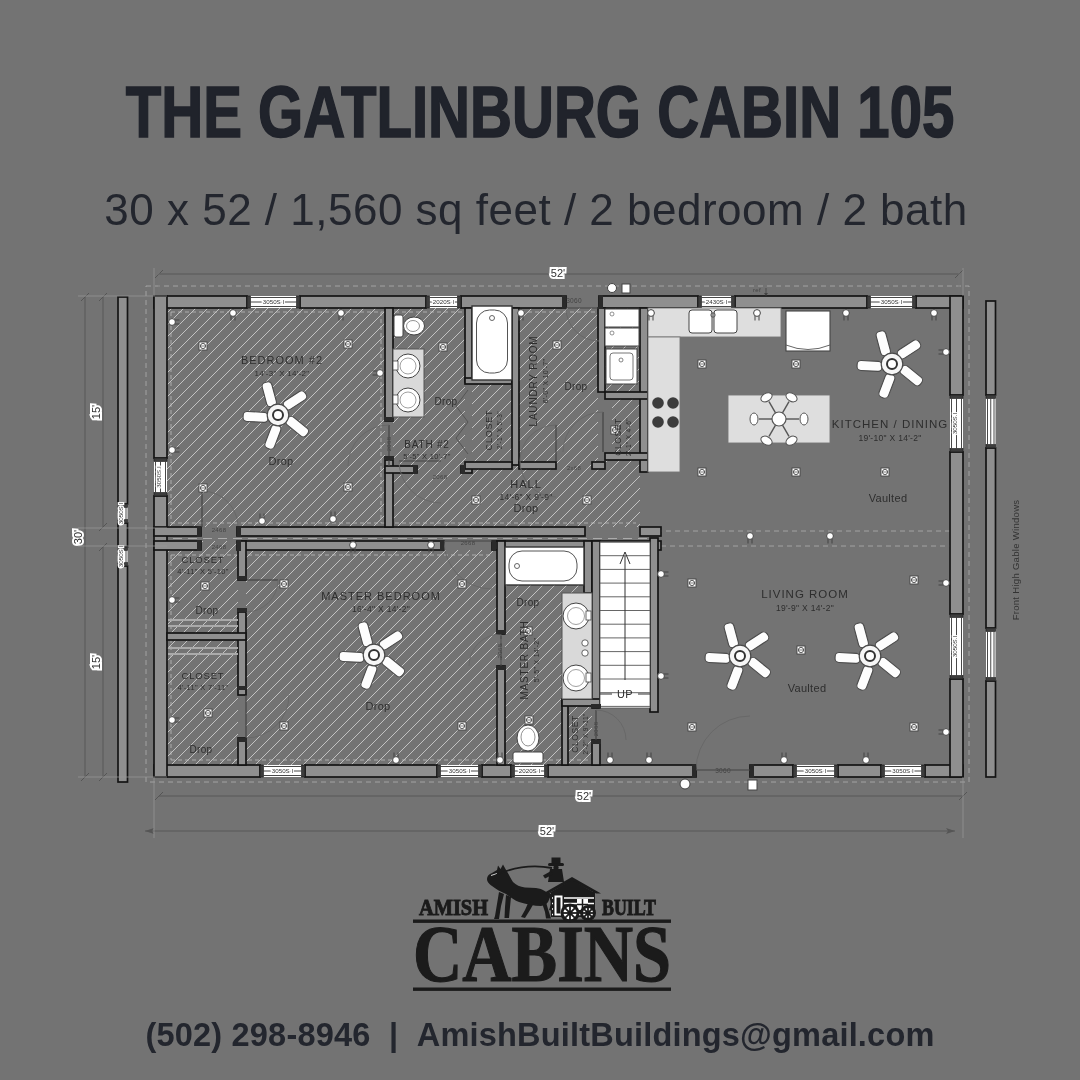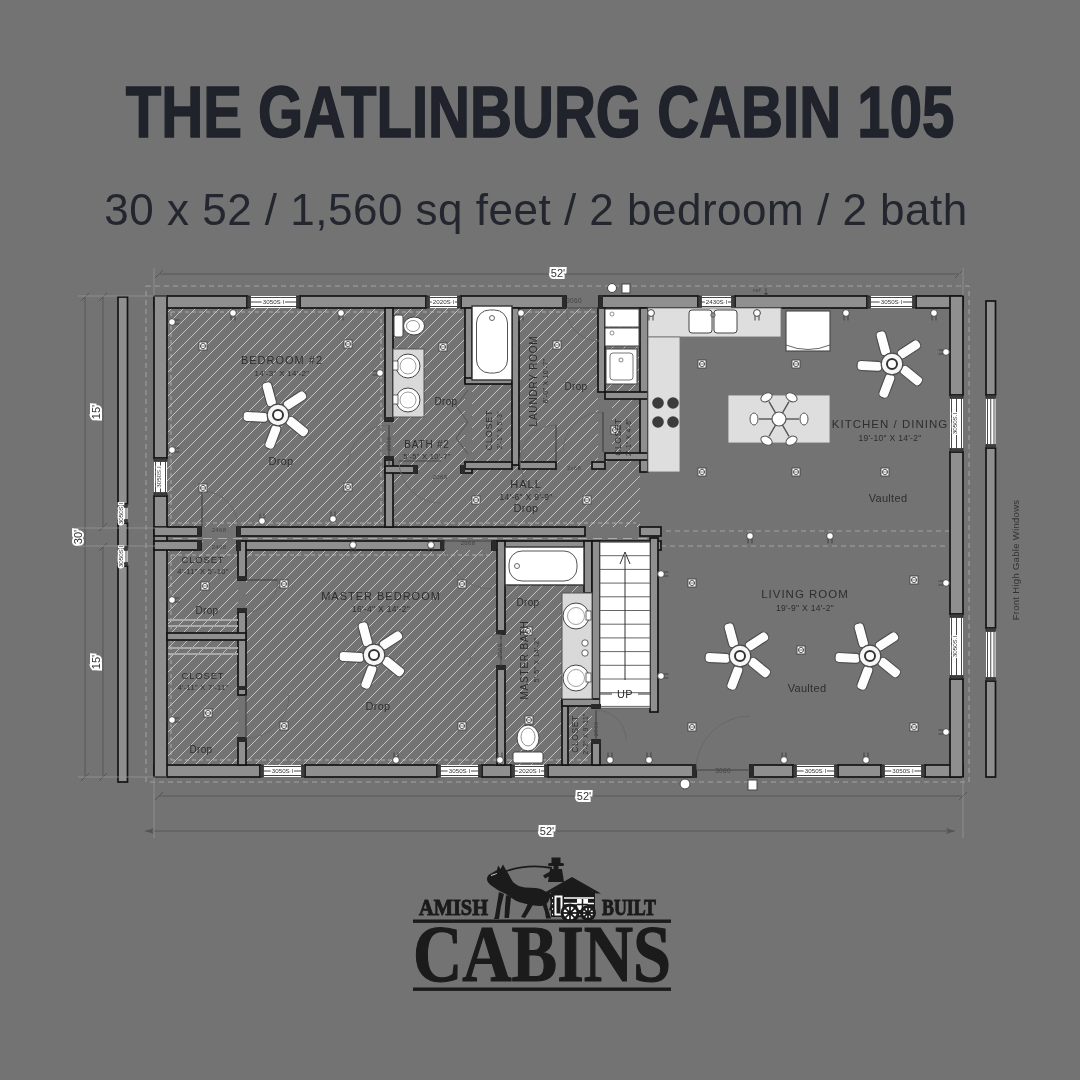--- a/index.html
+++ b/index.html
@@ -857,12 +857,13 @@
         <circle cx="201" cy="65" r="2.2" fill="#1b1b1b"></circle>
       </g>
 
 <rect x="21" y="71.5" width="258" height="3.4"></rect>
 
 <text x="21" y="133" font-family="Liberation Serif,serif" font-weight="bold" font-size="80" textLength="258" lengthAdjust="spacingAndGlyphs" stroke="#1b1b1b" stroke-width="1.2">CABINS</text>
 
 <rect x="21" y="139.5" width="258" height="3.4"></rect>
 </svg>
 
+<div class="contact">(502) 298-8946&nbsp; | &nbsp;AmishBuiltBuildings@gmail.com</div>
 </div>
 </body></html>

